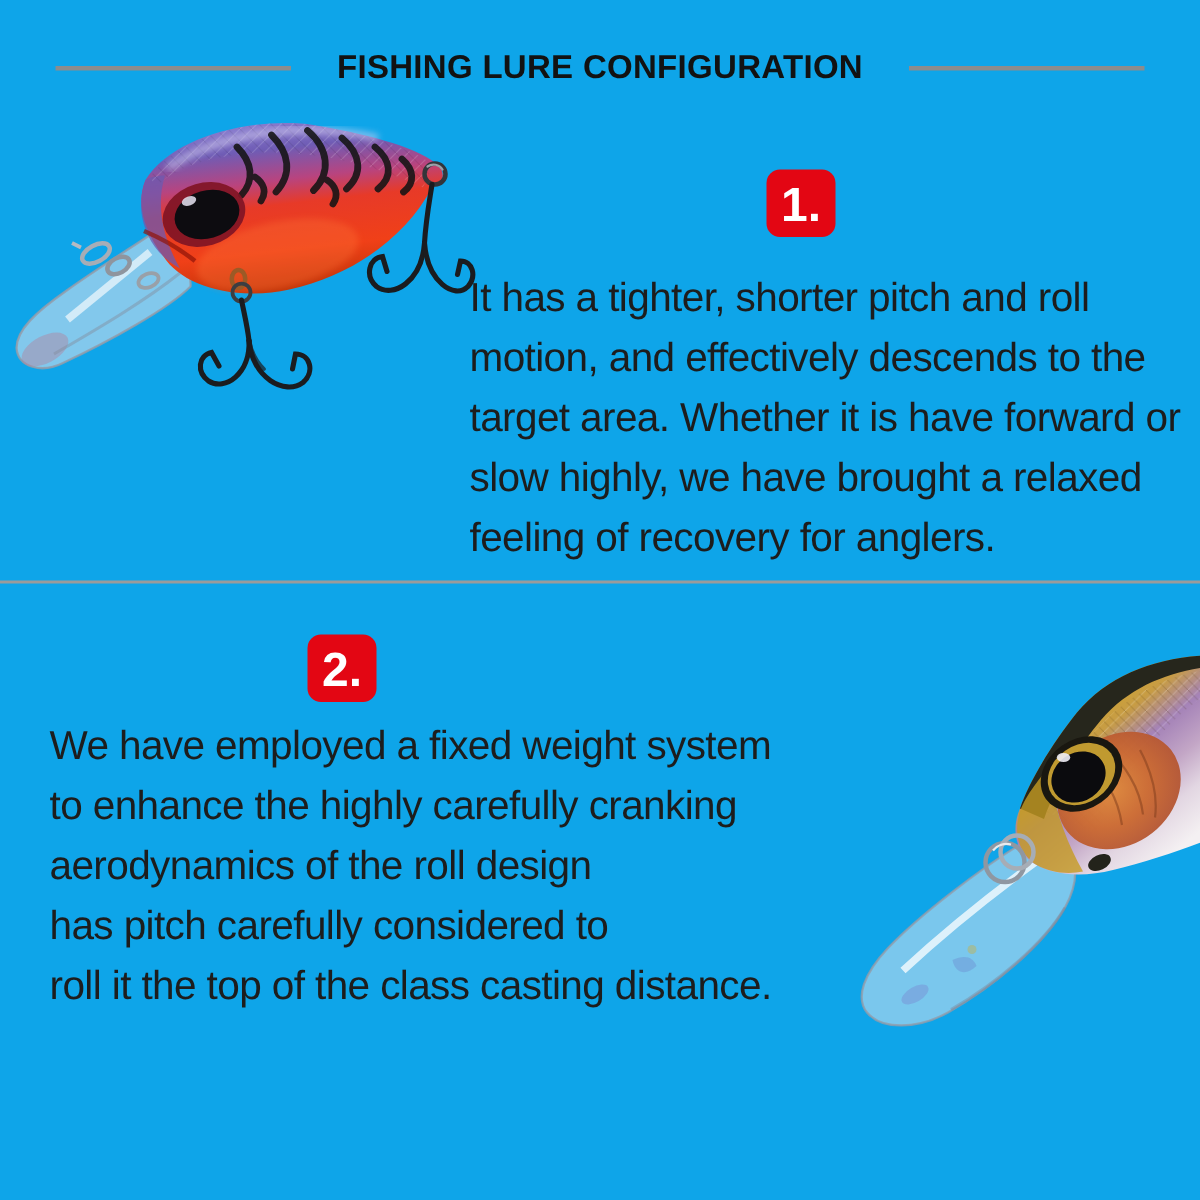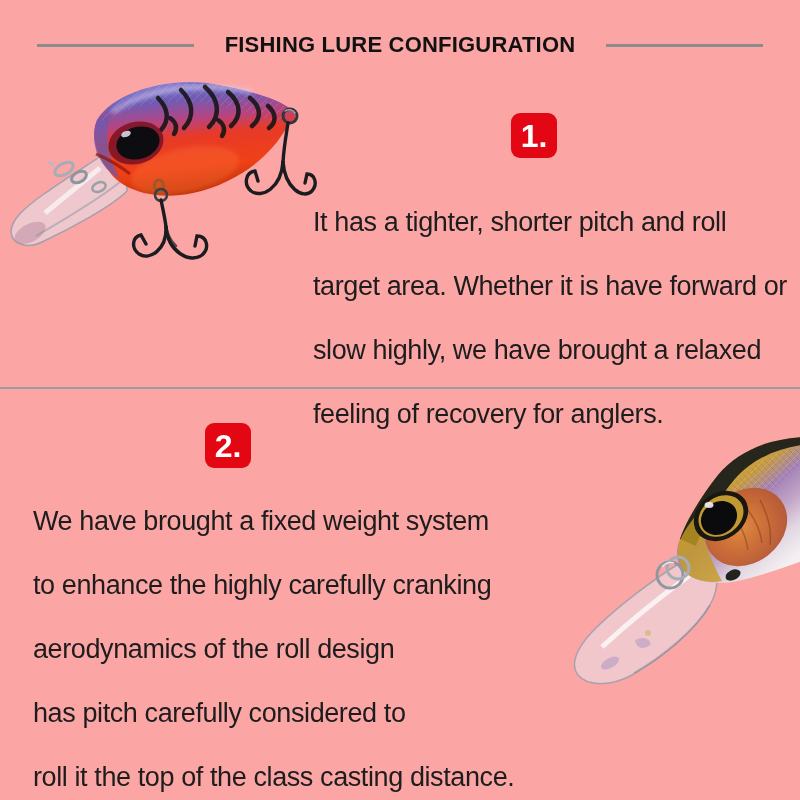--- a/index.html
+++ b/index.html
@@ -1,17 +1,17 @@
 <!DOCTYPE html>
 <html><head>
 <meta charset="utf-8">
 <style>
   html,body{margin:0;padding:0;background:#fff;}
   .page{
-    position:relative;width:800px;height:800px;background:#fca5a5;
+    position:relative;width:800px;height:800px;background:#0ea5e9;
     overflow:hidden;font-family:"Liberation Sans","DejaVu Sans",sans-serif;
   }
   .header{
     position:absolute;top:32px;left:0;width:800px;
     display:flex;align-items:center;justify-content:center;gap:31px;
   }
   .hline{width:157px;height:3px;background:#8c8c8c;}
   .page-title{
     font-size:22px;font-weight:700;color:#121212;
     letter-spacing:.2px;white-space:nowrap;
@@ -20,21 +20,21 @@
     position:absolute;width:46px;height:45px;background:#e30613;
     border-radius:9px;display:flex;align-items:center;justify-content:center;
     color:#ffffff;font-weight:700;font-size:32px;line-height:1;
   }
   .badge-1{left:511px;top:113px;}
   .badge-2{left:205px;top:423px;}
   .para{
     position:absolute;font-size:27px;letter-spacing:-0.4px;
     line-height:40px;color:#1d1d1d;
   }
-  .para .line{white-space:nowrap;height:40px;margin-top:24px;}
+  .para .line{white-space:nowrap;height:40px;}
   .para-1{left:313px;top:178px;}
   .para-2{left:33px;top:477px;}
   .divider{position:absolute;left:0;top:387px;width:800px;height:2px;background:#9b9b9b;}
   .lure1{position:absolute;left:0;top:70px;}
   .lure2{position:absolute;left:540px;top:425px;}
 </style>
 </head>
 <body>
 
 <div class="page">
@@ -128,32 +128,33 @@
         <path d="M283,92 C285,118 303,130 312,121 C318,114 315,104 307,104 L305,113"></path>
       </g>
     </g>
   </svg>
 
   <div class="badge badge-1">
     <span>1.</span>
   </div>
   <div class="para para-1">
     <div class="line">It has a tighter, shorter pitch and roll</div>
+    <div class="line">motion, and effectively descends to the</div>
     <div class="line">target area. Whether it is have forward or</div>
     <div class="line">slow highly, we have brought a relaxed</div>
     <div class="line">feeling of recovery for anglers.</div>
   </div>
 
   <div class="divider"></div>
 
   <div class="badge badge-2">
     <span>2.</span>
   </div>
   <div class="para para-2">
-    <div class="line">We have brought a fixed weight system</div>
+    <div class="line">We have employed a fixed weight system</div>
     <div class="line">to enhance the highly carefully cranking</div>
     <div class="line">aerodynamics of the roll design</div>
     <div class="line">has pitch carefully considered to</div>
     <div class="line">roll it the top of the class casting distance.</div>
   </div>
 
   <svg class="lure2" width="260" height="300" viewBox="0 0 260 300">
     <defs>
       <linearGradient id="l2body" x1="0" y1="0" x2="0.7" y2="1">
         <stop offset="0" stop-color="#3a3627"></stop>

